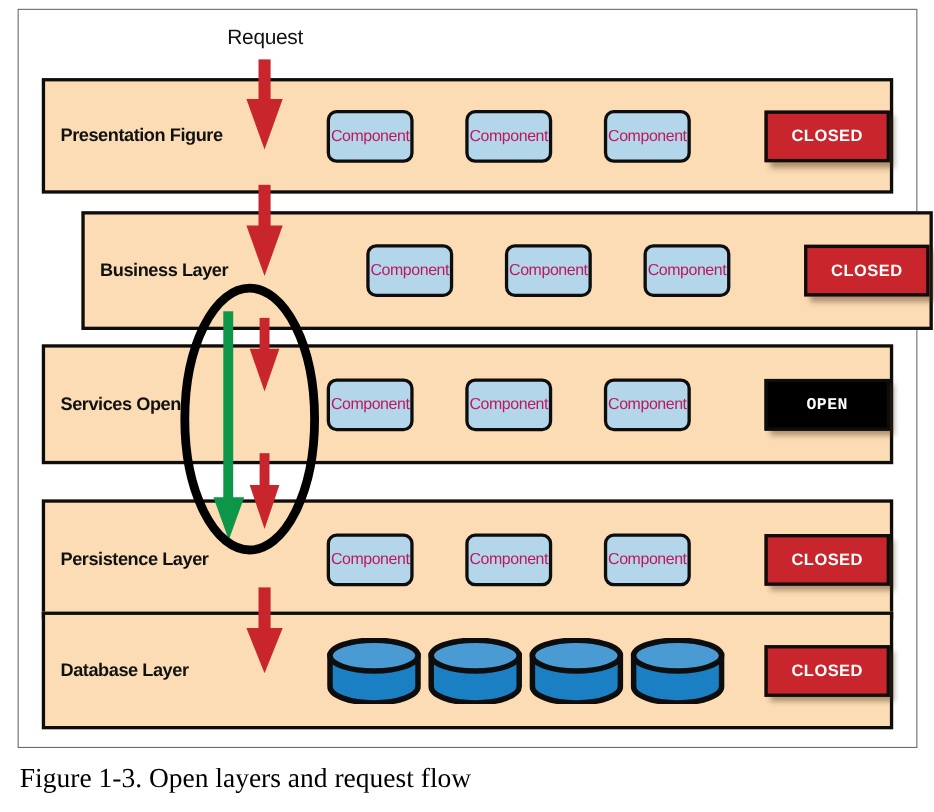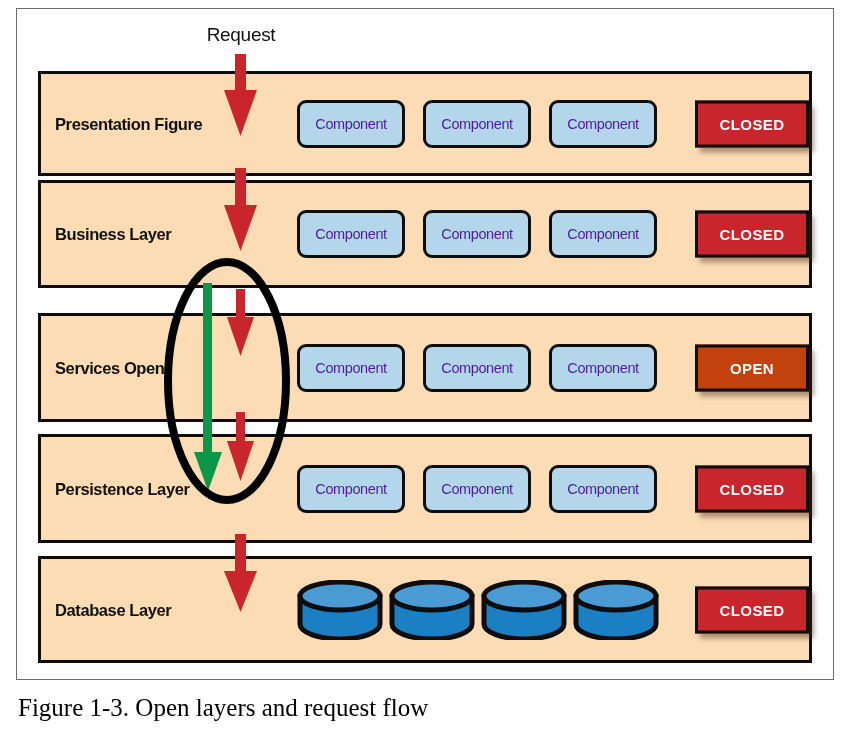--- a/index.html
+++ b/index.html
@@ -55,33 +55,33 @@
     letter-spacing: -0.4px;
     color: #111111;
     white-space: nowrap;
   }
 
   
   .component {
     position: absolute;
     top: 50%;
     transform: translateY(-50%);
-    width: 108px;
+    width: 79px;
     height: 48px;
     background: #b4d6ea;
     border: 3px solid #0d0d0d;
     border-radius: 9px;
     box-sizing: border-box;
     display: flex;
     align-items: center;
     justify-content: center;
     font-family: "Liberation Sans", sans-serif;
     font-size: 14.5px;
     letter-spacing: -0.4px;
-    color: #4c1d95;
+    color: #be185d;
   }
   .comp-0 { left: 256px; }
   .comp-1 { left: 382px; }
   .comp-2 { left: 508px; }
 
   
   .status {
     position: absolute;
     left: 654px;
     top: 50%;
@@ -94,21 +94,21 @@
     align-items: center;
     justify-content: center;
     font-family: "Liberation Sans", sans-serif;
     font-size: 15px;
     font-weight: 600;
     letter-spacing: 0.4px;
     color: #ffffff;
     box-shadow: 5px 5px 5px rgba(60,40,20,0.42);
   }
   .status.closed { background: #c9252c; }
-  .status.open   { background: #c2410c; }
+  .status.open   { background: #000000; font-family: Liberation Mono, monospace; }
 
   
   .cylinder {
     position: absolute;
     top: 50%;
     transform: translateY(-50%);
     width: 86px;
     height: 60px;
   }
   .cyl-0 { left: 256px; }
@@ -157,37 +157,37 @@
   <div class="outer-frame"></div>
 
   <div class="layer" style="top:71px;height:105px;">
     <div class="layer-label">Presentation Figure</div>
     <div class="component comp-0">Component</div>
     <div class="component comp-1">Component</div>
     <div class="component comp-2">Component</div>
     <div class="status closed">CLOSED</div>
   </div>
 
-  <div class="layer" style="top:180px;height:108px;">
+  <div class="layer" style="top:192px;height:108px;margin-left:36px;">
     <div class="layer-label">Business Layer</div>
     <div class="component comp-0">Component</div>
     <div class="component comp-1">Component</div>
     <div class="component comp-2">Component</div>
     <div class="status closed">CLOSED</div>
   </div>
 
   <div class="layer" style="top:313px;height:109px;">
     <div class="layer-label">Services Open</div>
     <div class="component comp-0">Component</div>
     <div class="component comp-1">Component</div>
     <div class="component comp-2">Component</div>
     <div class="status open">OPEN</div>
   </div>
 
-  <div class="layer" style="top:434px;height:109px;padding-left:25px;">
+  <div class="layer" style="top:454px;height:109px;padding-left:25px;">
     <div class="layer-label">Persistence Layer</div>
     <div class="component comp-0">Component</div>
     <div class="component comp-1">Component</div>
     <div class="component comp-2">Component</div>
     <div class="status closed">CLOSED</div>
   </div>
 
   <div class="layer" style="top:556px;height:107px;">
     <div class="layer-label">Database Layer</div>
 

